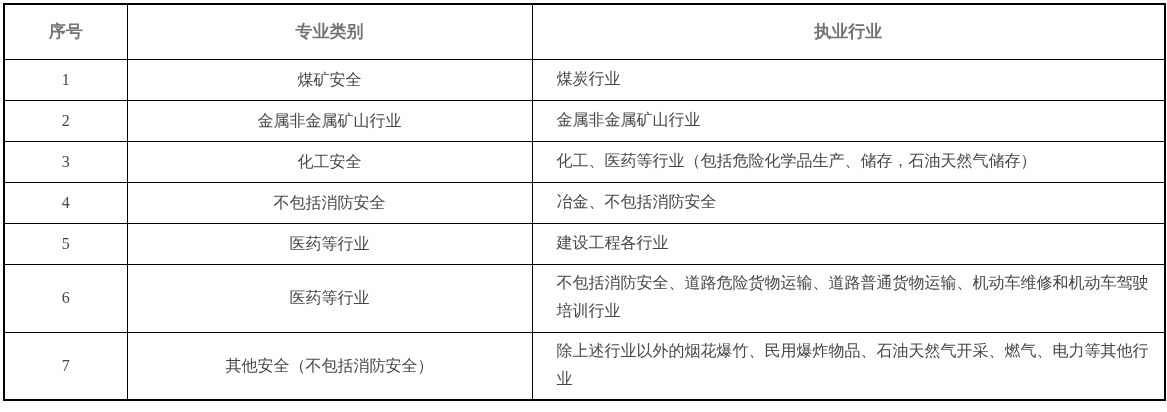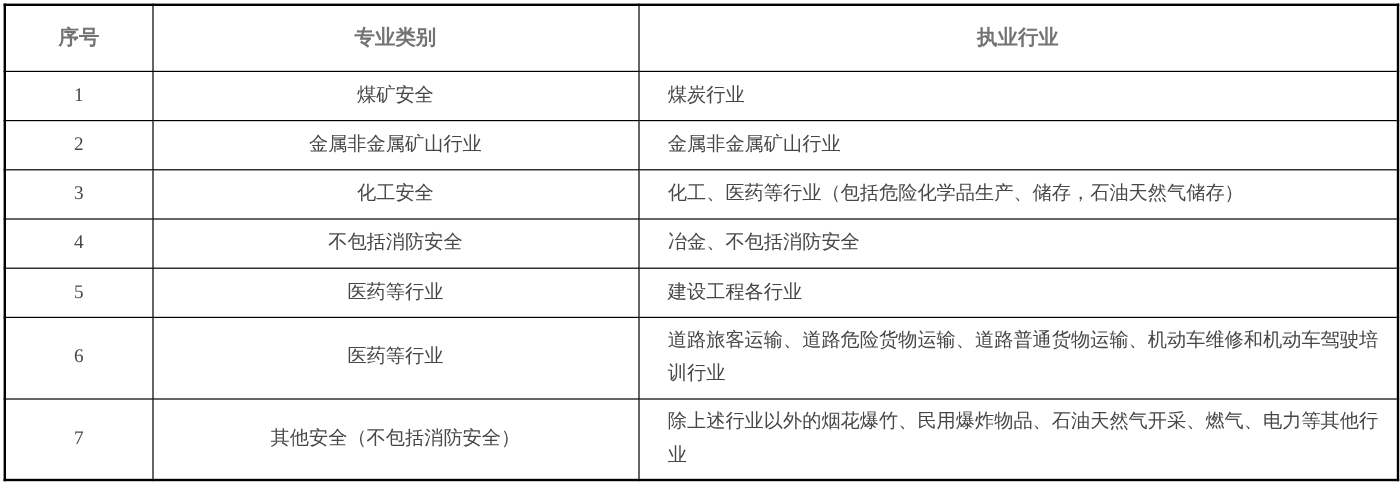--- a/index.html
+++ b/index.html
@@ -102,21 +102,21 @@
         <td class="ind-cell">冶金、不包括消防安全</td>
       </tr>
       <tr>
         <td class="idx-cell">5</td>
         <td class="cat-cell">医药等行业</td>
         <td class="ind-cell">建设工程各行业</td>
       </tr>
       <tr class="tall">
         <td class="idx-cell">6</td>
         <td class="cat-cell">医药等行业</td>
-        <td class="ind-cell">道路旅客运输、道路危险货物运输、道路普通货物运输、机动车维修和机动车驾驶培训行业</td>
+        <td class="ind-cell">不包括消防安全、道路危险货物运输、道路普通货物运输、机动车维修和机动车驾驶培训行业</td>
       </tr>
       <tr class="tall">
         <td class="idx-cell">7</td>
         <td class="cat-cell">其他安全（不包括消防安全）</td>
         <td class="ind-cell">除上述行业以外的烟花爆竹、民用爆炸物品、石油天然气开采、燃气、电力等其他行业</td>
       </tr>
     </tbody>
   </table>
 </div>
 

